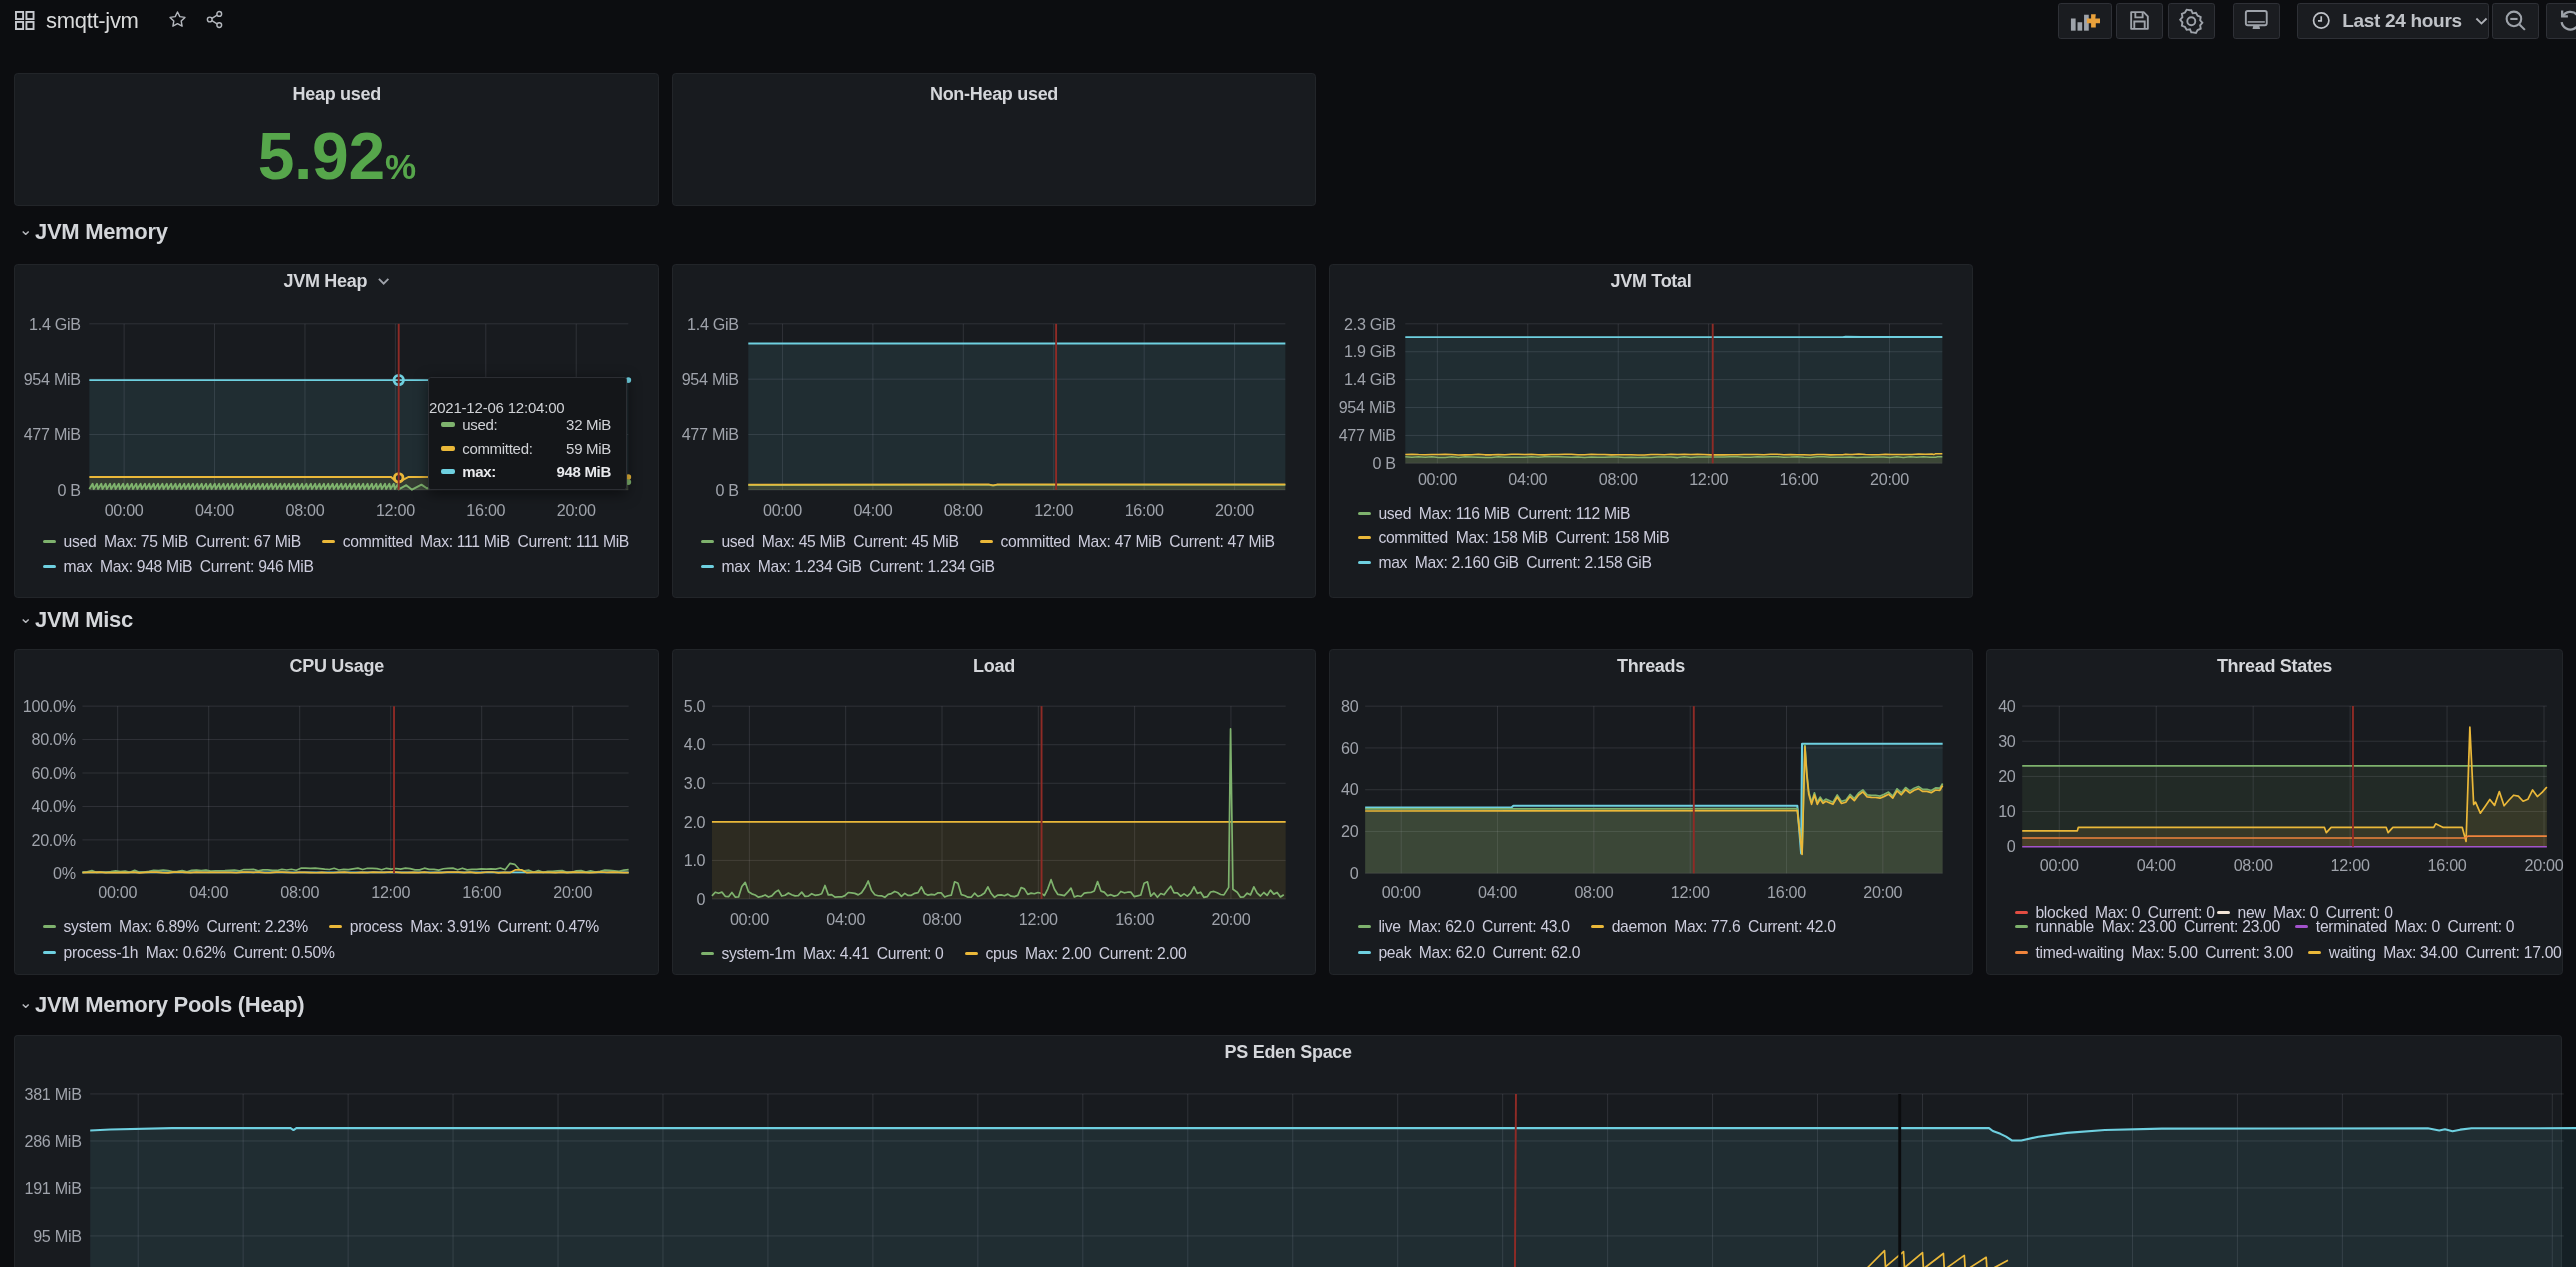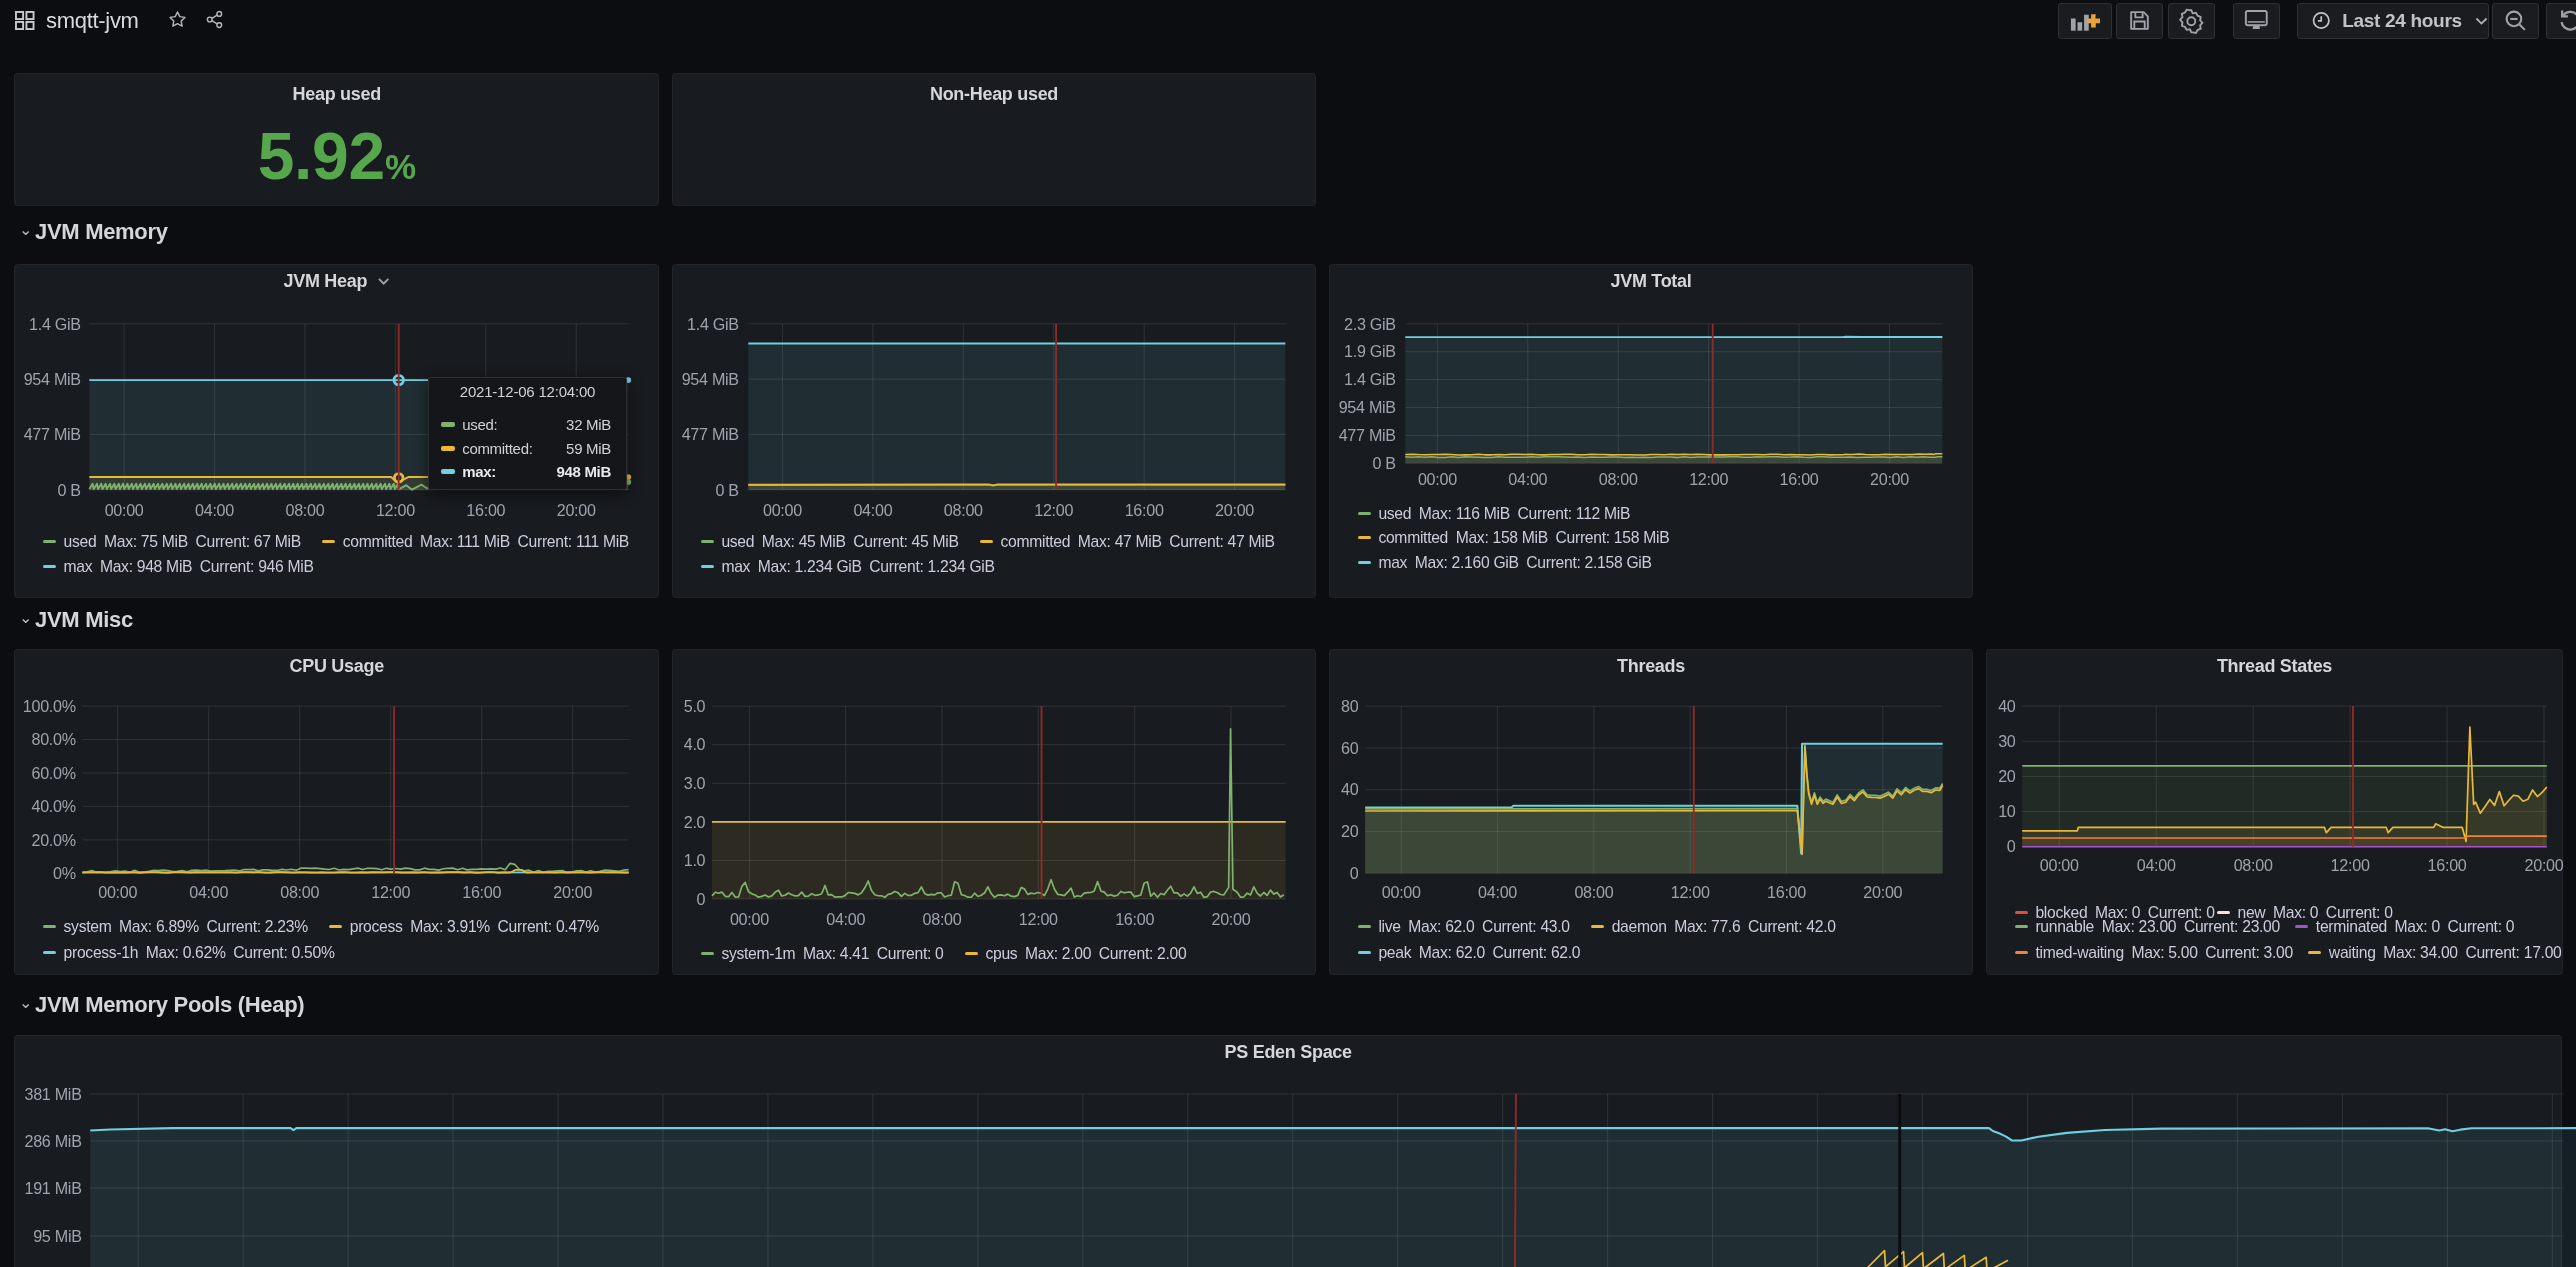--- a/index.html
+++ b/index.html
@@ -135,21 +135,21 @@
     <div class="leg" style="top:266px;column-gap:21px">
       <span class="li"><i style="background:#7eb26d"></i>used<b>Max: 75 MiB</b><b>Current: 67 MiB</b></span>
       <span class="li"><i style="background:#eab839"></i>committed<b>Max: 111 MiB</b><b>Current: 111 MiB</b></span>
     </div>
     <div class="leg" style="top:291px;column-gap:21px">
       <span class="li"><i style="background:#6ed0e0"></i>max<b>Max: 948 MiB</b><b>Current: 946 MiB</b></span>
     </div>
   </div>
 <div style="position:absolute;left:428px;top:377px;width:199px;height:113px;background:#141619;
 border:0.9px solid #2c2e33;border-radius:2.8px;z-index:50;font-size:15px;color:#d0d2d6;box-shadow:0 3.8px 13.3px rgba(0,0,0,.5)">
-<div style="text-align:center;margin-top:5px;letter-spacing:-0.2px">2021-12-06 12:04:00</div>
+<div style="text-align:left;margin-top:21px;letter-spacing:-0.2px">2021-12-06 12:04:00</div>
 <div style="position:absolute;left:12.3px;top:38px;display:flex;align-items:center"><i style="width:13.3px;height:4.7px;border-radius:1.9px;background:#7eb26d;margin-right:7.6px"></i>used:</div>
 <div style="position:absolute;right:15px;top:38px">32 MiB</div>
 <div style="position:absolute;left:12.3px;top:62px;display:flex;align-items:center"><i style="width:13.3px;height:4.7px;border-radius:1.9px;background:#eab839;margin-right:7.6px"></i>committed:</div>
 <div style="position:absolute;right:15px;top:62px">59 MiB</div>
 <div style="position:absolute;left:12.3px;top:85px;display:flex;align-items:center;font-weight:700;color:#e8e9ec"><i style="width:13.3px;height:4.7px;border-radius:1.9px;background:#6ed0e0;margin-right:7.6px"></i>max:</div>
 <div style="position:absolute;right:15px;top:85px;font-weight:700;color:#e8e9ec">948 MiB</div>
   </div>
 <div class="panel" style="left:672px;top:264px;width:644px;height:334px">
     <svg width="644" height="334" style="position:absolute;left:0;top:0" viewBox="0 0 678 352">
       <line x1="79" y1="62.0" x2="645" y2="62.0" stroke="rgba(204,204,220,0.14)" stroke-width="1"></line>
@@ -267,20 +267,21 @@
     </svg>
     <div class="leg" style="top:266px;column-gap:21px">
       <span class="li"><i style="background:#7eb26d"></i>system<b>Max: 6.89%</b><b>Current: 2.23%</b></span>
       <span class="li"><i style="background:#eab839"></i>process<b>Max: 3.91%</b><b>Current: 0.47%</b></span>
     </div>
     <div class="leg" style="top:292px;column-gap:21px">
       <span class="li"><i style="background:#6ed0e0"></i>process-1h<b>Max: 0.62%</b><b>Current: 0.50%</b></span>
     </div>
   </div>
 <div class="panel" style="left:672px;top:649px;width:644px;height:326px">
+    <div class="ptitle" style="top:5.7px">Load</div>
     <svg width="644" height="326" style="position:absolute;left:0;top:0" viewBox="0 0 678 343">
       <line x1="41" y1="59.0" x2="645" y2="59.0" stroke="rgba(204,204,220,0.14)" stroke-width="1"></line>
       <line x1="41" y1="99.6" x2="645" y2="99.6" stroke="rgba(204,204,220,0.14)" stroke-width="1"></line>
       <line x1="41" y1="140.2" x2="645" y2="140.2" stroke="rgba(204,204,220,0.14)" stroke-width="1"></line>
       <line x1="41" y1="180.8" x2="645" y2="180.8" stroke="rgba(204,204,220,0.14)" stroke-width="1"></line>
       <line x1="41" y1="221.4" x2="645" y2="221.4" stroke="rgba(204,204,220,0.14)" stroke-width="1"></line>
       <line x1="41" y1="262.0" x2="645" y2="262.0" stroke="rgba(204,204,220,0.14)" stroke-width="1"></line>
       <line x1="80.4" y1="59" x2="80.4" y2="262" stroke="rgba(204,204,220,0.14)" stroke-width="1"></line>
       <line x1="181.8" y1="59" x2="181.8" y2="262" stroke="rgba(204,204,220,0.14)" stroke-width="1"></line>
       <line x1="283.2" y1="59" x2="283.2" y2="262" stroke="rgba(204,204,220,0.14)" stroke-width="1"></line>

